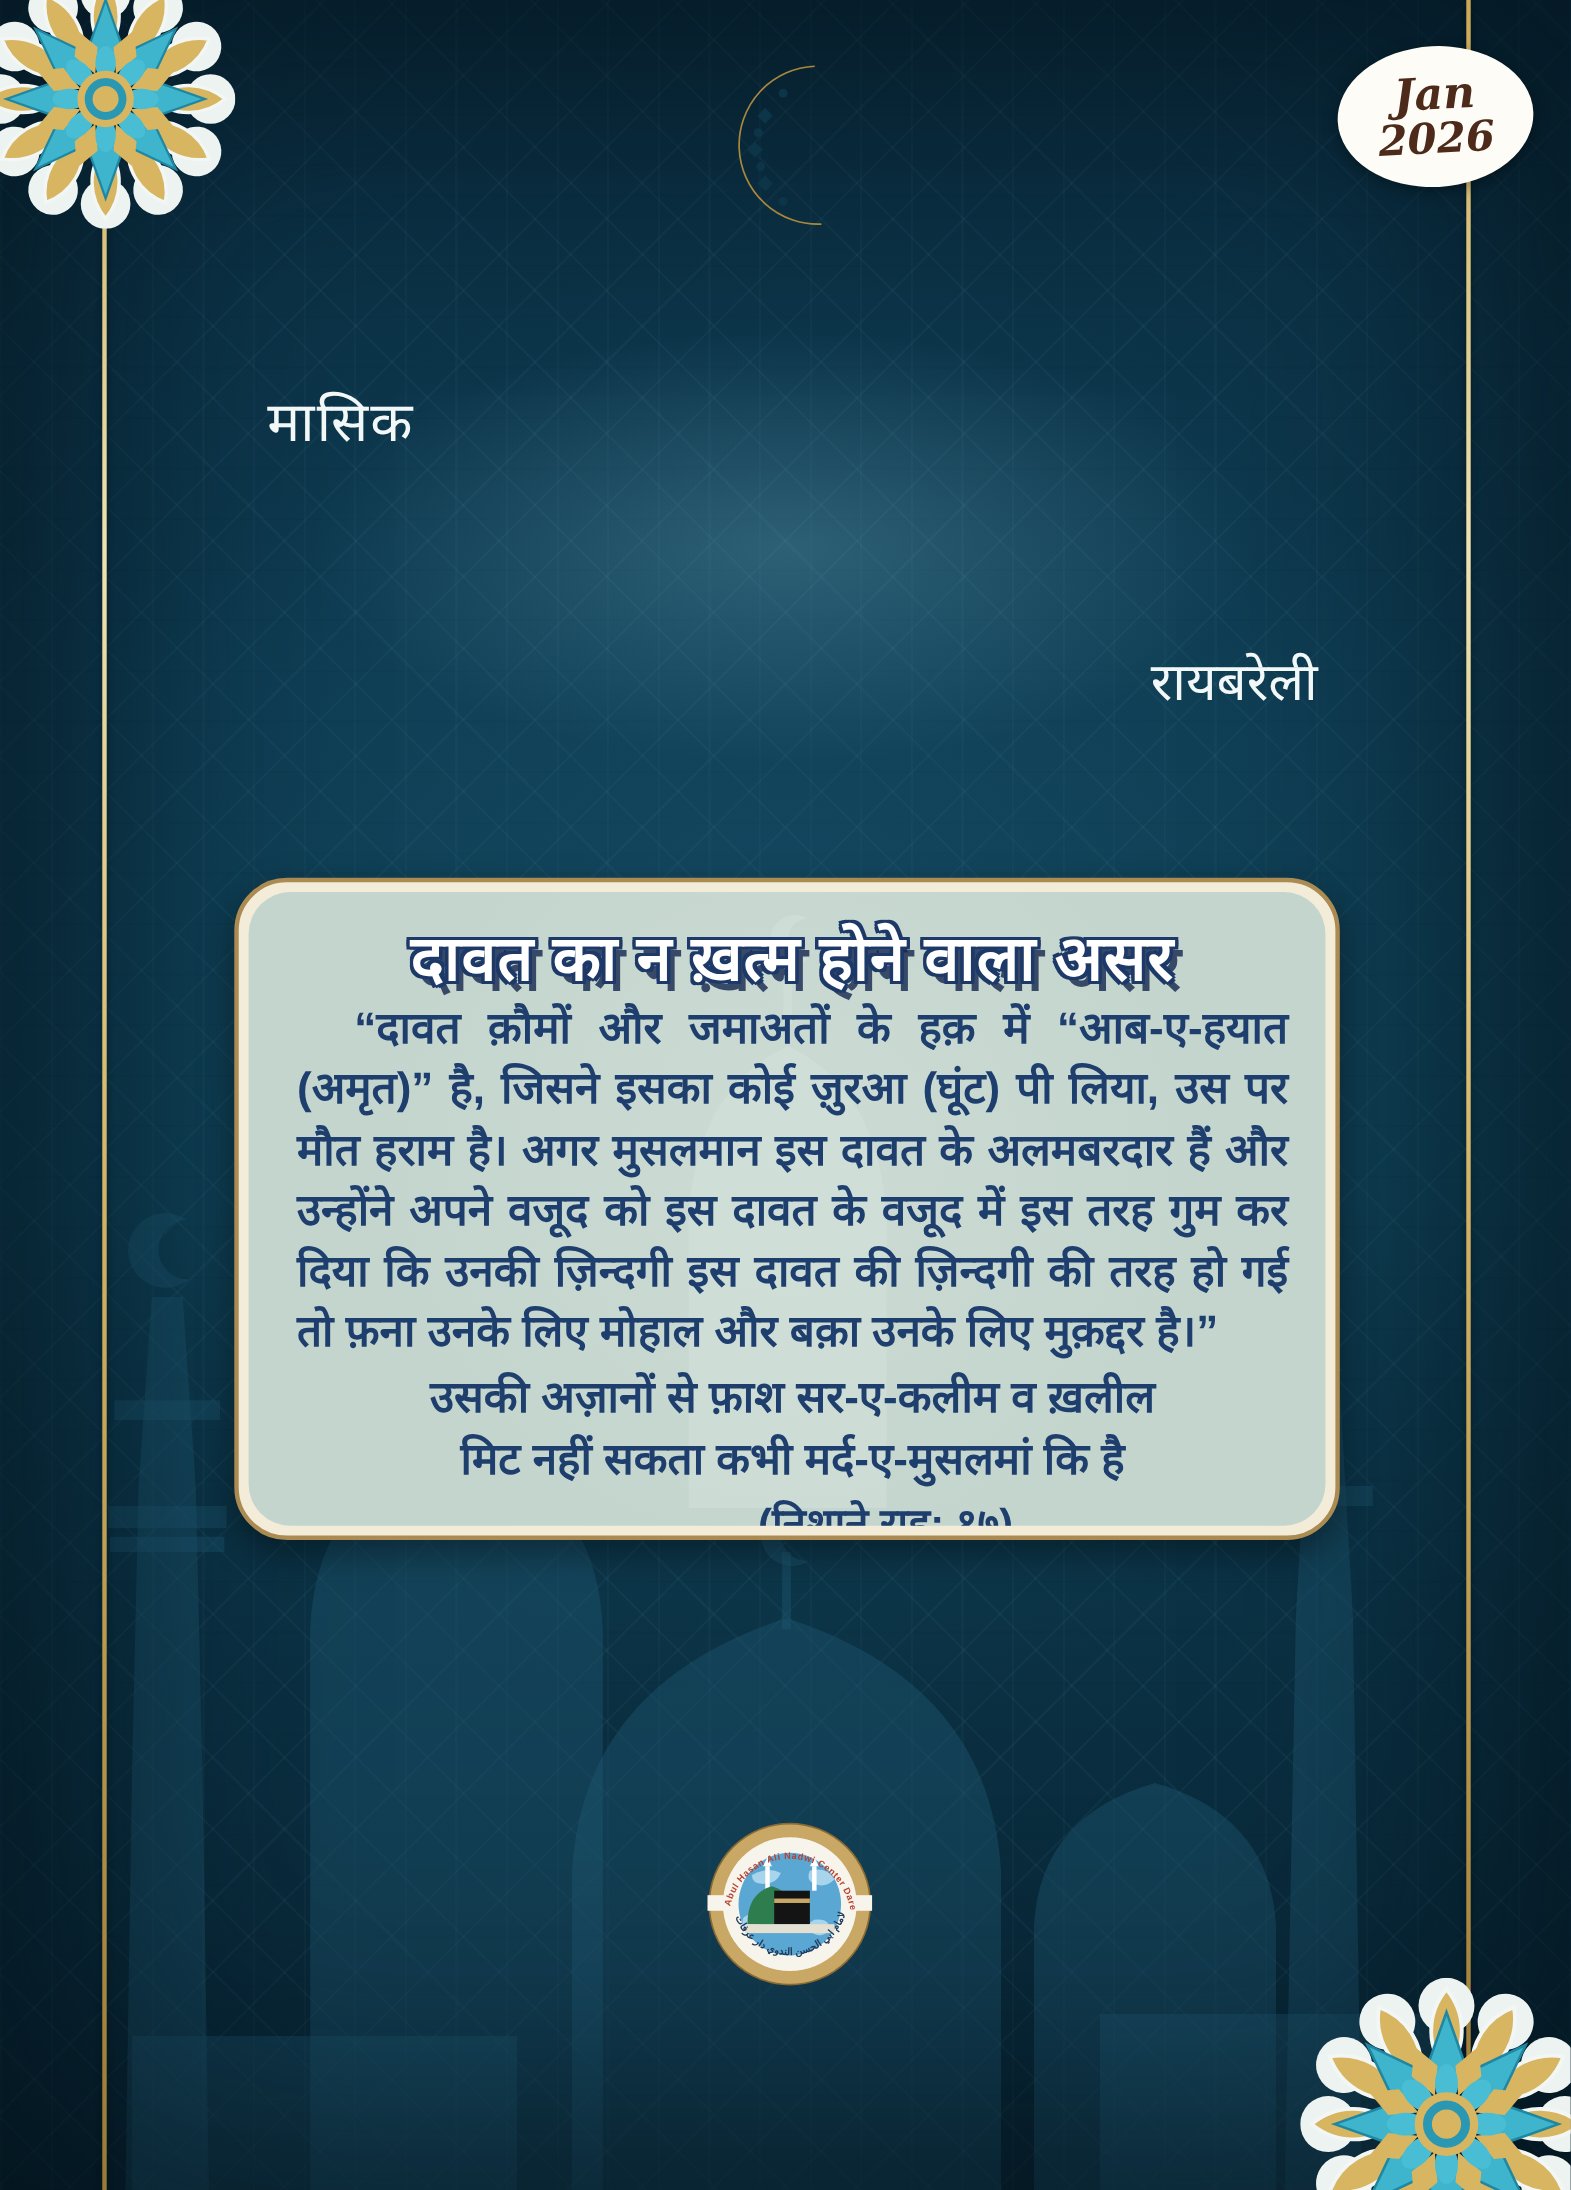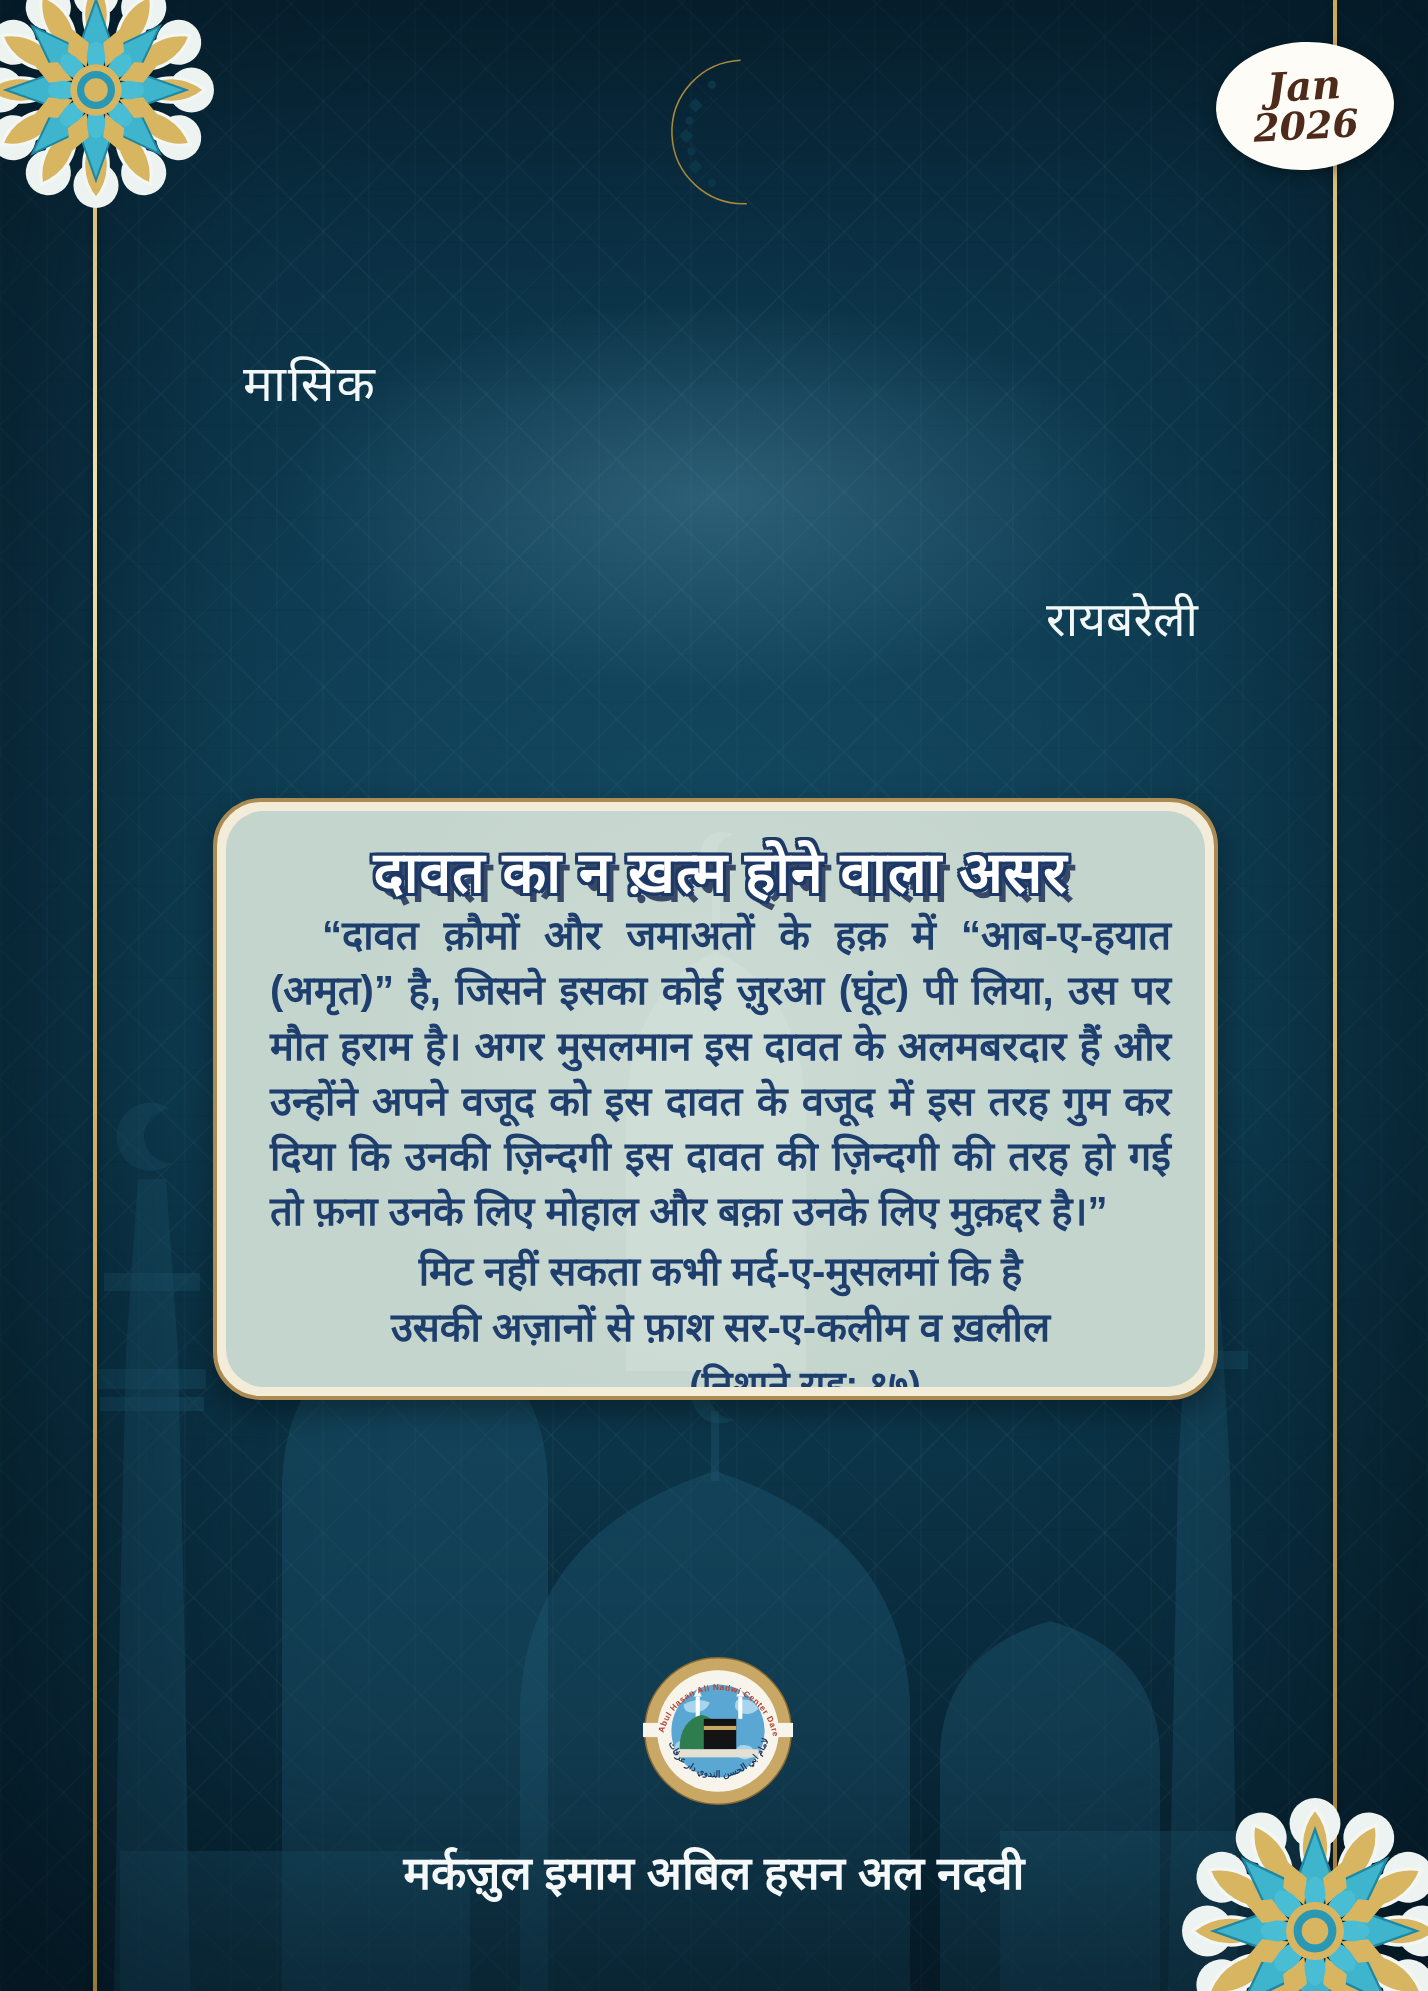--- a/index.html
+++ b/index.html
@@ -223,22 +223,22 @@
     <div id="quote-inner">
       <svg id="box-watermark" width="300" height="560" viewBox="0 0 300 560" aria-hidden="true">
         <g fill="#d4e2da">
           <path d="M 150,40 m18,-16 A 22,22 0 1 0 170,60 A 17,17 0 1 1 168,24 Z"></path>
           <path d="M 146,66 H 154 V 120 H 146 Z"></path>
           <path d="M 60,300 Q 65,180 150,140 Q 235,180 240,300 L 240,560 L 60,560 Z"></path>
         </g>
       </svg>
       <div id="box-heading">दावत का न ख़त्म होने वाला असर</div>
       <div id="box-paragraph">“दावत क़ौमों और जमाअतों के हक़ में “आब-ए-हयात (अमृत)” है, जिसने इसका कोई ज़ुरआ (घूंट) पी लिया, उस पर मौत हराम है। अगर मुसलमान इस दावत के अलमबरदार हैं और उन्होंने अपने वजूद को इस दावत के वजूद में इस तरह गुम कर दिया कि उनकी ज़िन्दगी इस दावत की ज़िन्दगी की तरह हो गई तो फ़ना उनके लिए मोहाल और बक़ा उनके लिए मुक़द्दर है।”</div>
+      <div class="verse">उसकी अज़ानों से फ़ाश सर-ए-कलीम व ख़लील</div>
       <div class="verse">मिट नहीं सकता कभी मर्द-ए-मुसलमां कि है</div>
-      <div class="verse">उसकी अज़ानों से फ़ाश सर-ए-कलीम व ख़लील</div>
       <div id="box-reference">(निशाने राह: १७)</div>
 
     </div>
   </div>
 
   <svg id="org-logo" viewBox="0 0 148 148" aria-hidden="true">
     <circle cx="74" cy="74" r="72" fill="#c9a765" stroke="#8a6a33" stroke-width="2"></circle>
     <circle cx="74" cy="74" r="60" fill="#f7f4ec"></circle>
     <circle cx="74" cy="74" r="66" fill="none" stroke="#c9a765" stroke-width="11"></circle>
     <circle cx="74" cy="74" r="59" fill="#f7f4ec"></circle>
@@ -262,15 +262,14 @@
     <path id="arc-top" d="M 20,78 A 55,55 0 0 1 128,78" fill="none"></path>
     <path id="arc-bottom" d="M 24,82 A 52,52 0 0 0 124,82" fill="none"></path>
     <text font-size="8.2" fill="#b8402e" font-weight="bold" letter-spacing="0.6">
       <textPath href="#arc-top" startOffset="2">Abul Hasan Ali Nadwi Center Dare Arafat</textPath>
     </text>
     <text font-size="9" fill="#203a5c" font-weight="bold">
       <textPath href="#arc-bottom" startOffset="4">مركز الامام ابي الحسن الندوي دار عرفات</textPath>
     </text>
   </svg>
 
-  <div id="org-name">मर्कज़ुल इमाम अबिल हसन अल नदवी</div>
 
 </div>
 
 </body></html>

